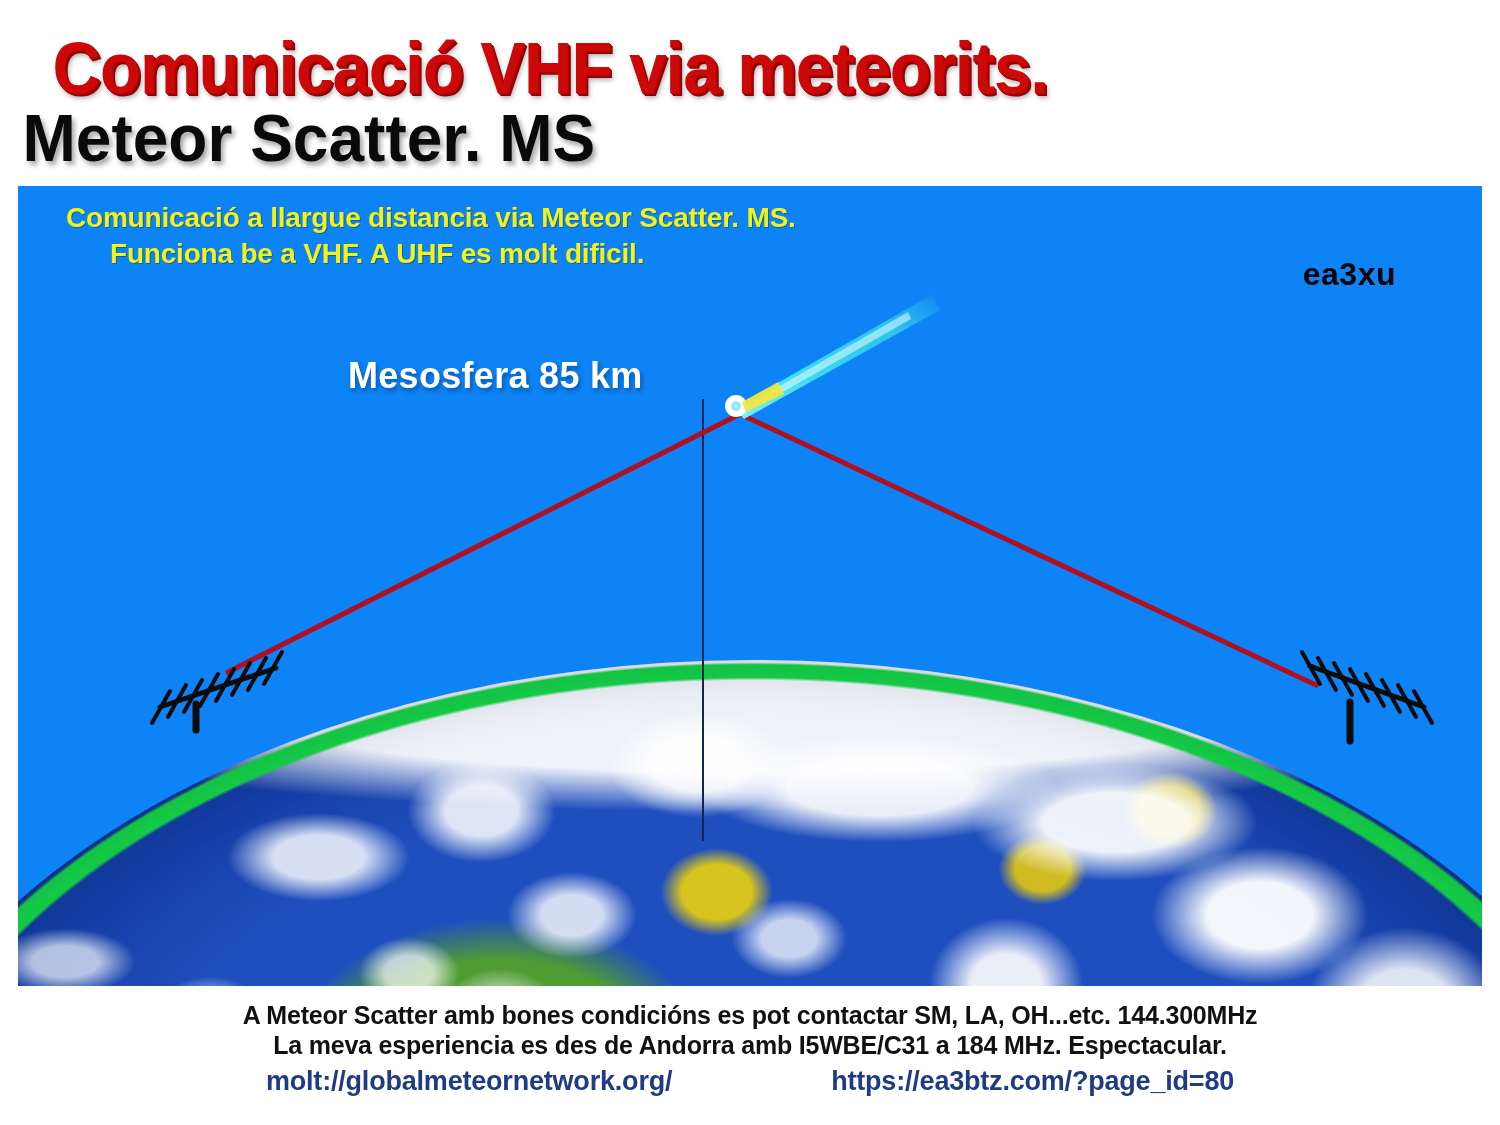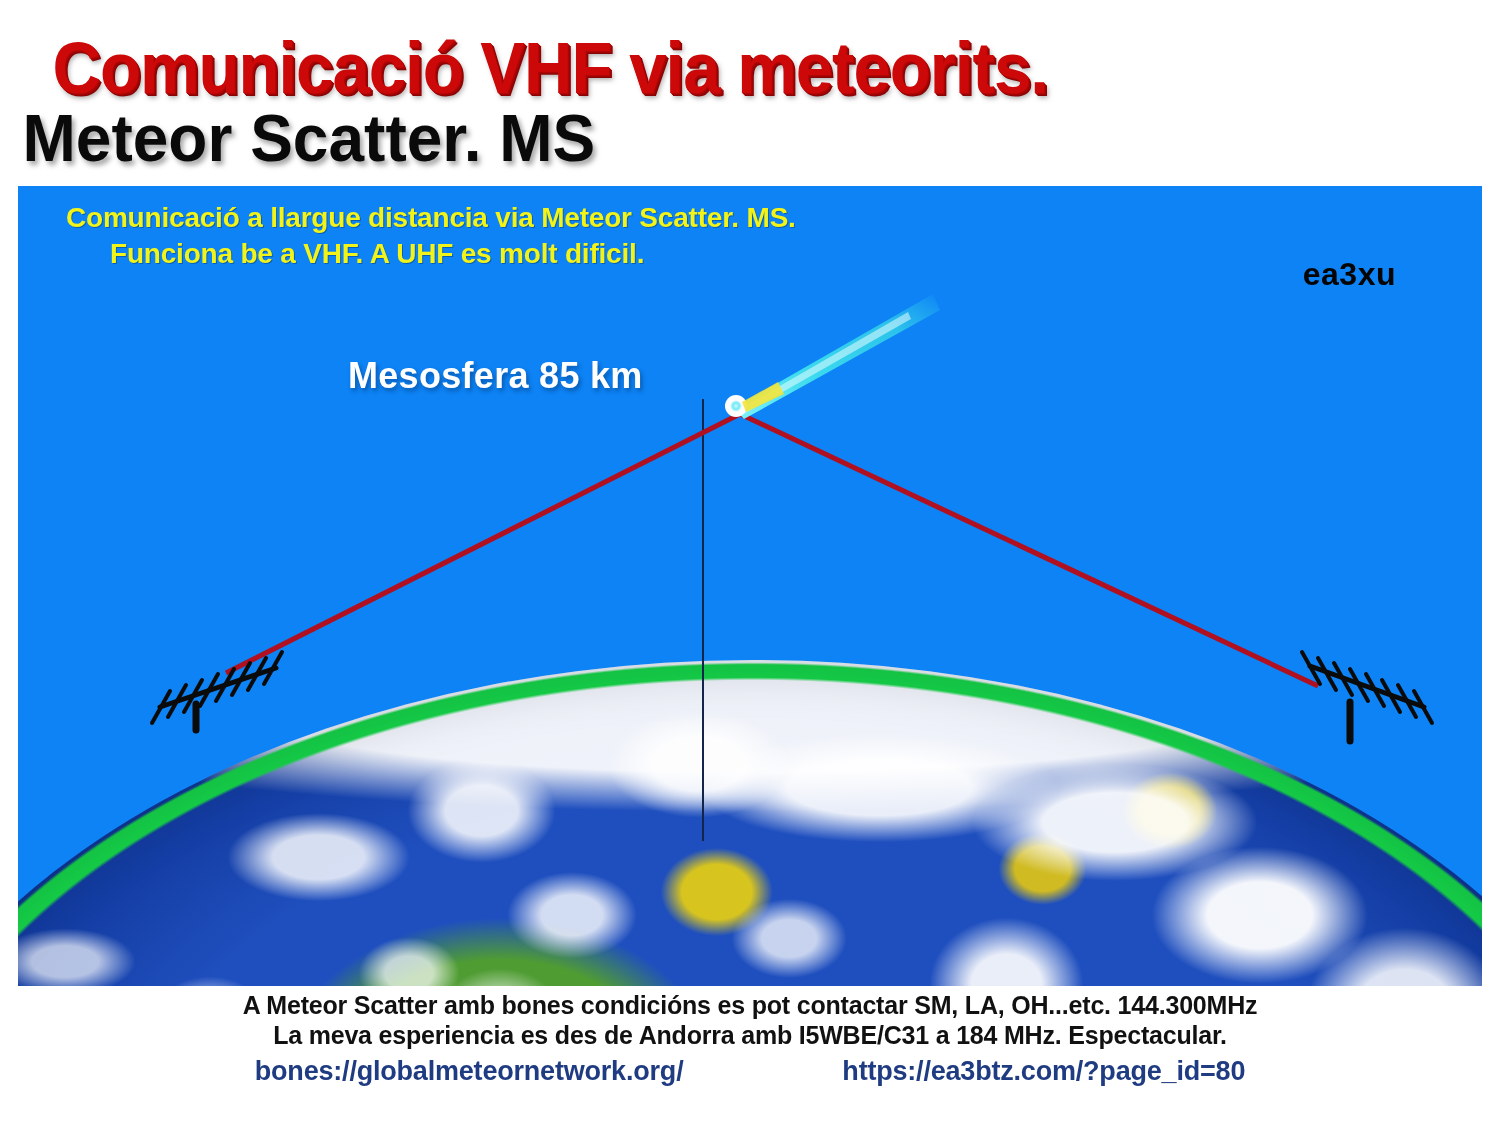--- a/index.html
+++ b/index.html
@@ -162,21 +162,21 @@
     text-align:center;
   }
   #bottom-text .line{
     display:block;
     color:#111111;
     font-weight:bold;
     font-size:25px;line-height:30px;
     letter-spacing:-.2px;
     white-space:nowrap;
   }
-  #bottom-text .line.l1{padding-top:4px;}
+  #bottom-text .line.l1{padding-top:14px;}
   #url-row{
     display:block;margin-top:6px;
     white-space:nowrap;
   }
   #url-row a,#url-row span.url{
     color:#1F3C82;
     font-weight:bold;
     font-size:27px;
     text-decoration:none;
     letter-spacing:-.2px;
@@ -266,17 +266,17 @@
         <line x1="1396" y1="505" x2="1414" y2="537"></line>
       </g>
     </g>
   </svg>
 </div>
 
 <div id="bottom-text">
   <span class="line l1">A Meteor Scatter amb bones condicións es pot contactar SM, LA, OH...etc. 144.300MHz</span>
   <span class="line l2">La meva esperiencia es des de Andorra amb I5WBE/C31 a 184 MHz. Espectacular.</span>
   <span id="url-row">
-    <a href="#" class="url">bones://globalmeteornetwork.org/</a>
+    <a href="#" class="url">molt://globalmeteornetwork.org/</a>
     <span id="url-gap"></span>
     <a href="#" class="url">https://ea3btz.com/?page_id=80</a>
   </span>
 </div>
 
 </body></html>

